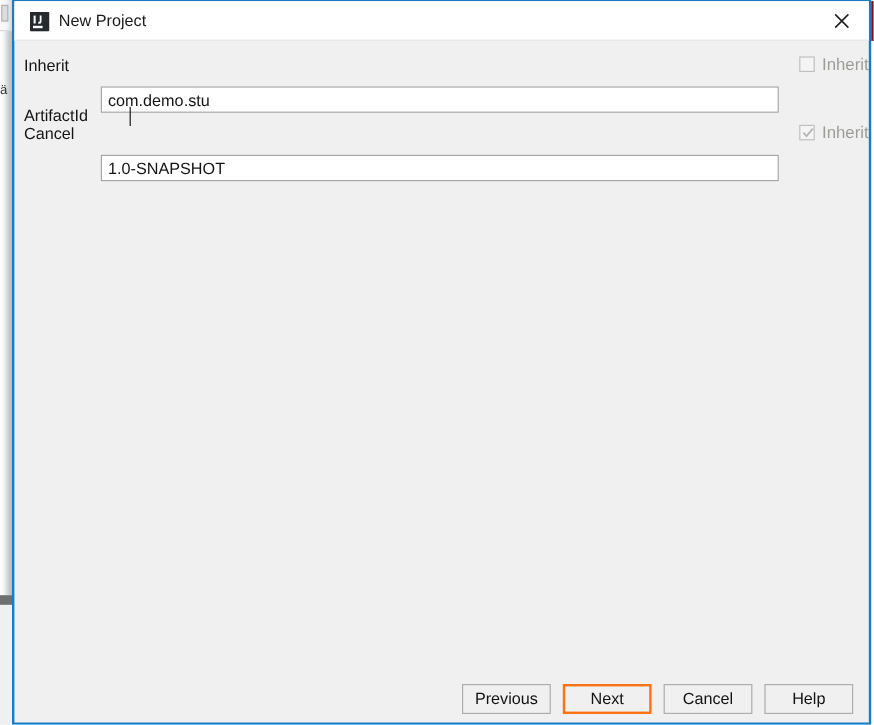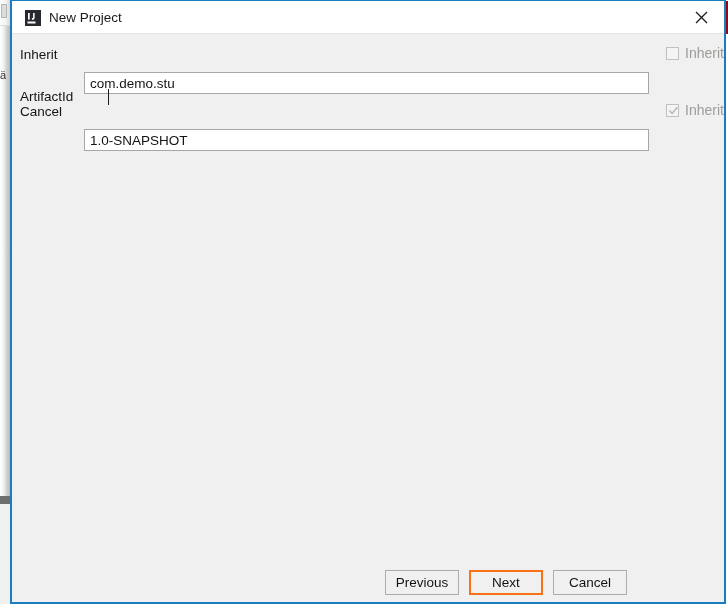--- a/index.html
+++ b/index.html
@@ -343,19 +343,20 @@
           <span class="inherit-label">Inherit</span>
         </div>
       </div>
 
     </div>
 
     <div class="footer">
       <button class="btn btn-prev">Previous</button>
       <button class="btn btn-next focus-ring">Next</button>
       <button class="btn btn-cancel">Cancel</button>
+      <button class="btn btn-help">Help</button>
     </div>
 
   </div>
 
   <div class="watermark">https://blog.csdn.net/weixin_41715878</div>
 
 </div>
 
 </body></html>

